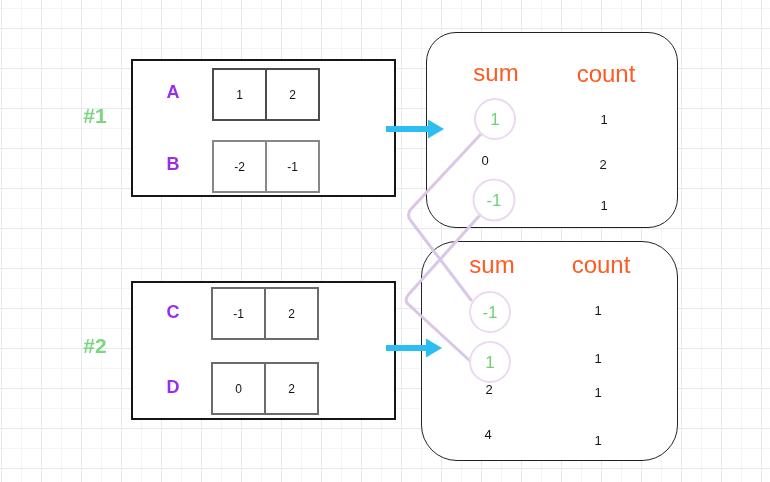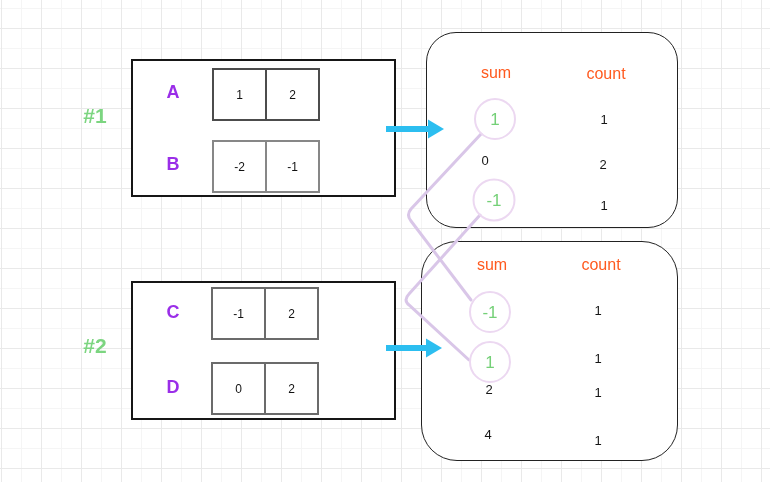--- a/index.html
+++ b/index.html
@@ -11,21 +11,21 @@
       linear-gradient(to right, #e9e9e9 1px, transparent 1px),
       linear-gradient(to bottom, #e9e9e9 1px, transparent 1px),
       linear-gradient(to right, #f5f5f5 1px, transparent 1px),
       linear-gradient(to bottom, #f5f5f5 1px, transparent 1px);
     background-size: 40px 40px, 40px 40px, 20px 20px, 20px 20px;
     background-position: 1px 0, 0 28px, 1px 0, 0 8px;
   }
   .txt { position:absolute; transform:translate(-50%,-50%); white-space:nowrap; line-height:1; }
   .hash  { color:#7cd580; font-size:21px; font-weight:bold; }
   .aname { color:#9a2ee8; font-size:18px; font-weight:bold; }
-  .hdr   { color:#ff5a1f; font-size:16px; }
+  .hdr   { color:#ff5a1f; font-size:24px; }
   .sumg  { color:#74d077; font-size:17px; }
   .plain { color:#161616; font-size:13px; }
   .bigrect  { position:absolute; background:#fff; border:2px solid #161616; box-sizing:border-box; }
   .roundtbl { position:absolute; background:#fff; border:1.5px solid #222; box-sizing:border-box; }
   .cellrow { position:absolute; display:flex; background:#fff; }
   .cell { width:51px; height:49px; border:2px solid #666; box-sizing:content-box;
           display:flex; align-items:center; justify-content:center;
           font-size:12px; color:#111; }
   .cell + .cell { border-left:none; }
   #overlay { position:absolute; left:0; top:0; z-index:5; pointer-events:none; }

